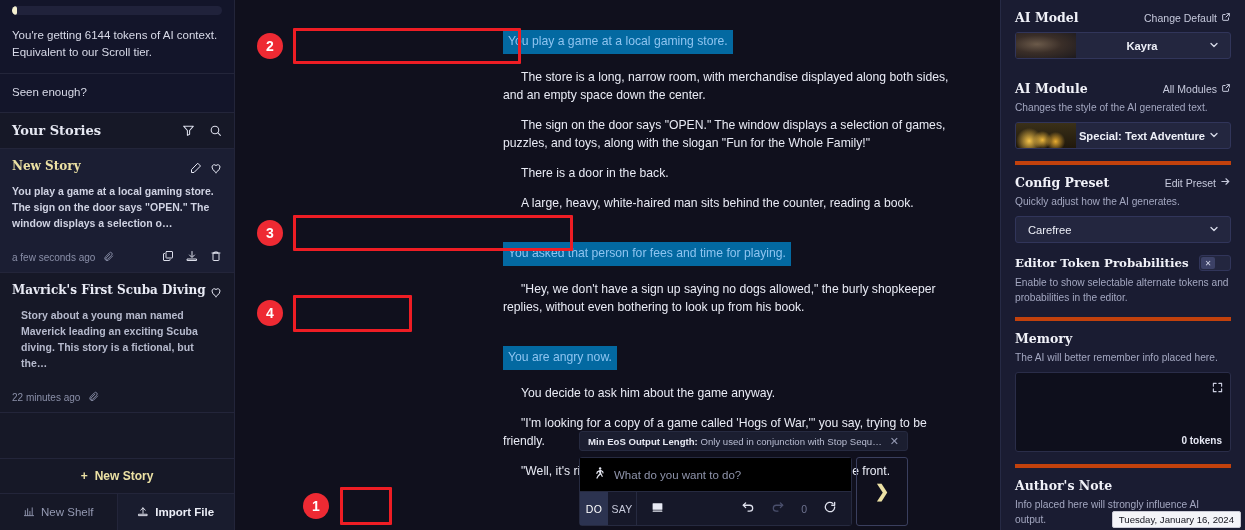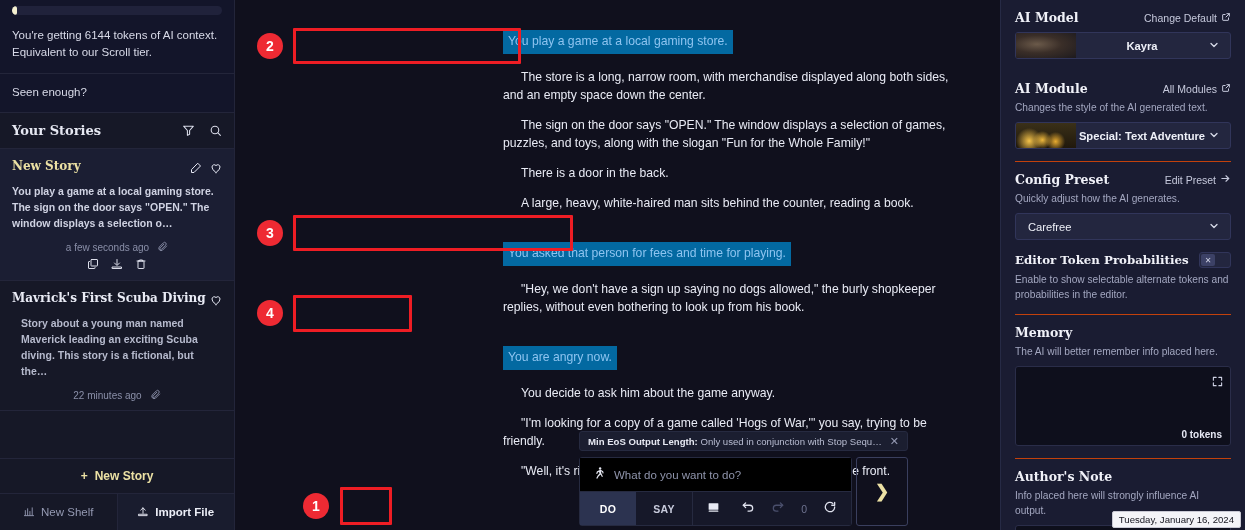--- a/index.html
+++ b/index.html
@@ -76,21 +76,21 @@
   .story-title.white { color: #e9ebf5; }
   .story-acts { display: flex; gap: 8px; align-items: center; padding-top: 1px; }
   .story-snippet {
     color: #cfd2e2; font-size: 10.5px; line-height: 16px;
     margin-top: 5px;
   }
   .story-snippet.dim { color: #b6bacd; font-weight: bold; margin-left: 9px; }
   .story-snippet.bold { font-weight: bold; }
   .story-foot {
     display: flex; align-items: center; justify-content: space-between;
-    margin-top: 7px; padding-bottom: 6px; flex-direction: column;
+    margin-top: 17px; padding-bottom: 6px;
   }
   .story-foot-left { display: flex; align-items: center; gap: 8px; }
   .story-time { color: #8a8fa8; font-size: 10px; }
   .foot-icons { display: flex; gap: 12px; align-items: center; }
 
   .sidebar-spacer { flex: 1 1 auto; }
   .new-story-btn {
     border-top: 1px solid #23253a;
     border-bottom: 1px solid #23253a;
     height: 36px; display: flex; align-items: center;
@@ -162,42 +162,42 @@
     padding: 0 12px; background: #000000;
   }
   .input-placeholder { color: #8f94ab; font-size: 11.5px; }
   .toolbar {
     height: 34px; display: flex; align-items: center;
     border-top: 1px solid #262a40; background: #161829;
   }
   .mode-group { display: flex; height: 100%; align-items: stretch; }
   .mode-btn {
     display: flex; align-items: center; justify-content: center;
-    width: 56px; font-size: 10.5px; font-weight: bold; letter-spacing: .3px;
+    width: 28px; font-size: 10.5px; font-weight: normal; letter-spacing: .3px;
   }
   .mode-btn.on { background: #2c3350; color: #ffffff; }
   .mode-btn.off { color: #c8cbdc; }
   .tool-sep { width: 1px; background: #262a40; height: 100%; }
   .tool-left { display: flex; align-items: center; padding-left: 14px; gap: 14px; }
   .tool-right { margin-left: auto; display: flex; align-items: center; gap: 16px; padding-right: 14px; }
   .tool-count { color: #6e7390; font-size: 10.5px; }
   .send-btn {
     width: 52px; border: 1px solid #3a3f5e; border-radius: 3px;
     background: #12142400; display: flex; align-items: center;
     justify-content: center; color: #ece1a4; font-size: 17px; font-weight: bold;
   }
 
   
   .rightpanel {
     width: 245px; flex: 0 0 245px; height: 530px;
     background: #1a1c32; border-left: 1px solid #262a45;
     padding: 0 14px; overflow: hidden;
   }
   .rp-sec { padding: 10px 0 12px 0; }
-  .rp-sec.div { border-bottom: 1px solid #c2410c; }
+  .rp-sec.div { border-bottom: 4px solid #c2410c; }
   .rp-head {
     display: flex; align-items: center; justify-content: space-between;
   }
   .rp-title {
     font-family: "DejaVu Serif", serif;
     color: #f0f1f8; font-size: 12.5px; font-weight: bold;
   }
   .rp-link { color: #c6c9dc; font-size: 10.5px; display: flex; gap: 4px; align-items: center; }
   .rp-desc { color: #a3a7c0; font-size: 10.2px; margin-top: 4px; line-height: 15px; }
   .rp-select {

